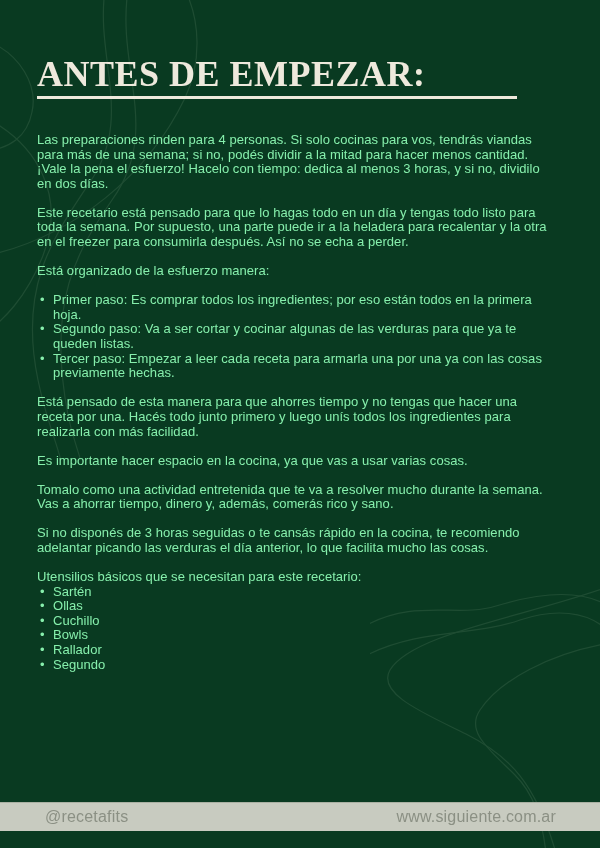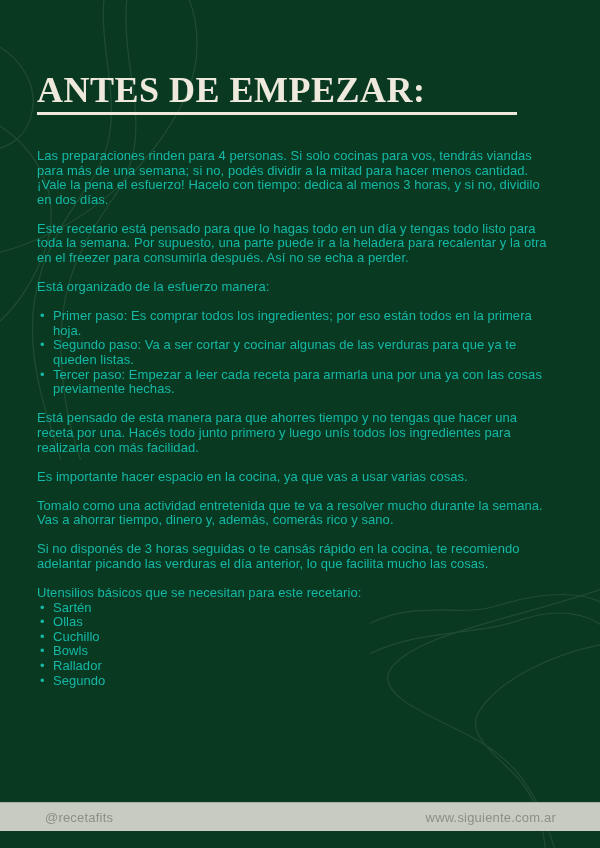--- a/index.html
+++ b/index.html
@@ -14,21 +14,21 @@
     background: #093a21;
     overflow: hidden;
   }
 
   .decor { position: absolute; pointer-events: none; }
   .decor-tl { top: 0; left: 0; }
   .decor-br { right: 0; bottom: 0; }
 
   .content {
     position: absolute;
-    top: 16px; left: 0;
+    top: 0; left: 0;
     width: 100%;
     padding: 56px 45px 0 37px;
     z-index: 2;
   }
 
   .title {
     margin: 0;
     font-family: "Liberation Serif", serif;
     font-weight: 700;
     font-size: 36px;
@@ -41,21 +41,21 @@
     height: 3px;
     background: #eee9dc;
     margin-top: 4px;
   }
 
   .body-text {
     margin-top: 34px;
     font-size: 13px;
     line-height: 14.6px;
     letter-spacing: 0.05px;
-    color: #14b8a6;
+    color: #86efac;
     max-width: 520px;
   }
   .body-text p { margin: 0 0 14.5px; }
   .body-text p.tight { margin-bottom: 0; }
 
   ul.bullets {
     list-style: none;
     margin: 0 0 14.5px;
     padding: 0;
   }
@@ -77,21 +77,21 @@
     left: 0;
     width: 600px;
     height: 29px;
     background: #c8cbc0;
     border-top: 1px solid #aab0a3;
     color: #8b9084;
     display: flex;
     align-items: center;
     justify-content: space-between;
     padding: 0 44px 0 45px;
-    font-size: 13px;
+    font-size: 16px;
     letter-spacing: 0.2px;
     z-index: 5;
   }
 </style>
 </head>
 <body>
 
 <div class="page">
 
   <svg class="decor decor-tl" width="320" height="460" viewBox="0 0 320 460" fill="none">

